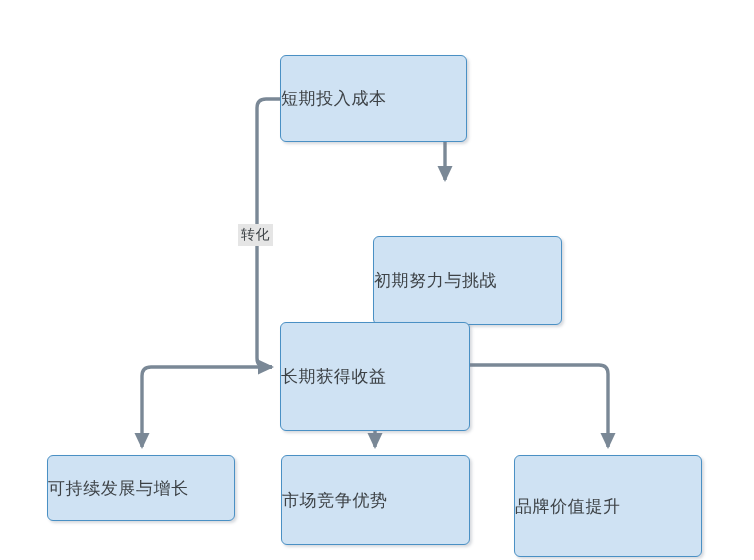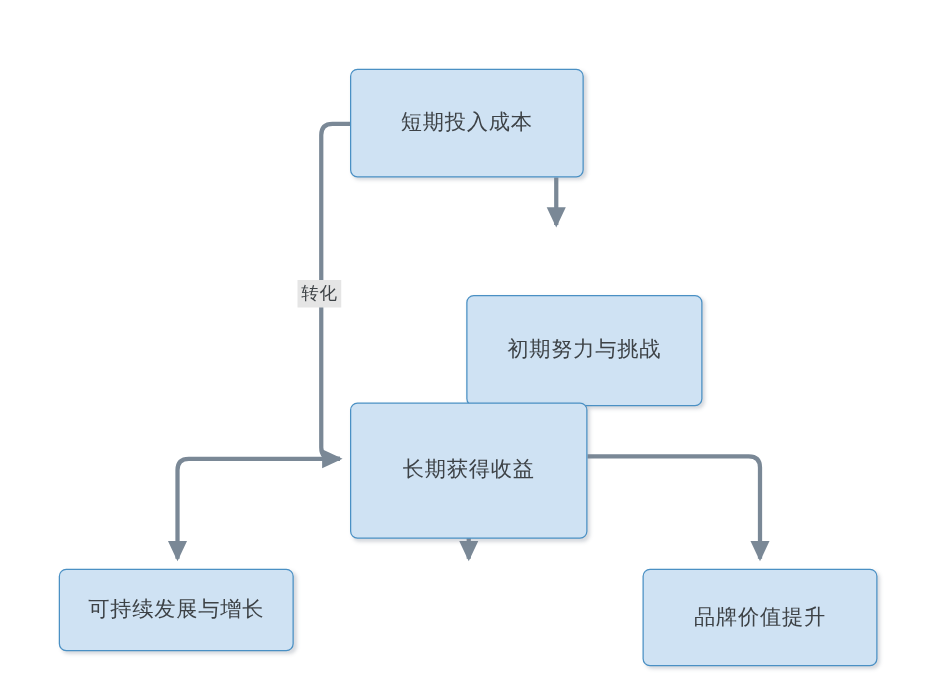--- a/index.html
+++ b/index.html
@@ -25,21 +25,20 @@
     height: 560px;
   }
   .node {
     position: absolute;
     box-sizing: border-box;
     background: #cfe2f3;
     border: 1.6px solid #4a90c4;
     border-radius: 6px;
     display: flex;
     align-items: center;
-    justify-content: center;
     box-shadow: 2px 2px 3px rgba(120,130,145,0.30);
     z-index: 2;
   }
   .node-label {
     font-size: 17px;
     line-height: 1.3;
     color: #3d4246;
     letter-spacing: 0.6px;
     text-align: center;
     white-space: nowrap;
@@ -94,20 +93,23 @@
   </div>
 
   <div class="node" style="left:280px; top:322px; width:190px; height:109px;">
     <span class="node-label">长期获得收益</span>
   </div>
 
   <div class="node" style="left:47px; top:455px; width:188px; height:66px;">
     <span class="node-label">可持续发展与增长</span>
   </div>
 
+  <div class="node" style="left:281px; top:455px; width:189px; height:90px;">
+    <span class="node-label">市场竞争优势</span>
+  </div>
 
-  <div class="node" style="left:514px; top:455px; width:188px; height:78px;">
+  <div class="node" style="left:514px; top:455px; width:188px; height:102px;">
     <span class="node-label">品牌价值提升</span>
   </div>
 
   <div class="edge-label" style="left:238px; top:224px;">转化</div>
 
 </div>
 
 </body></html>

